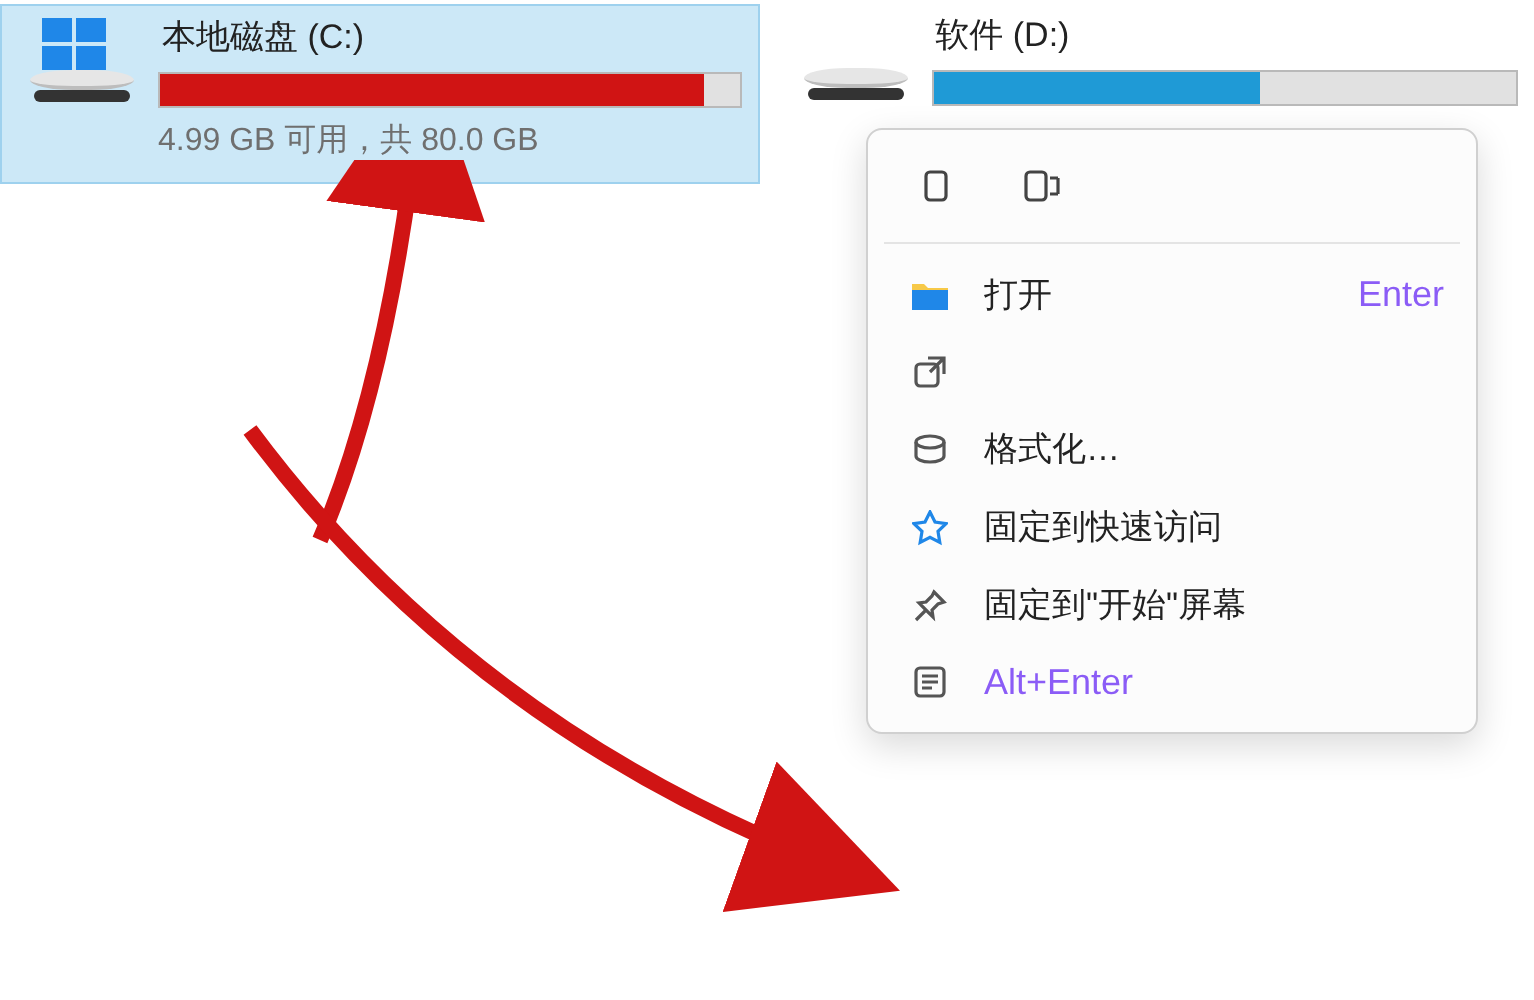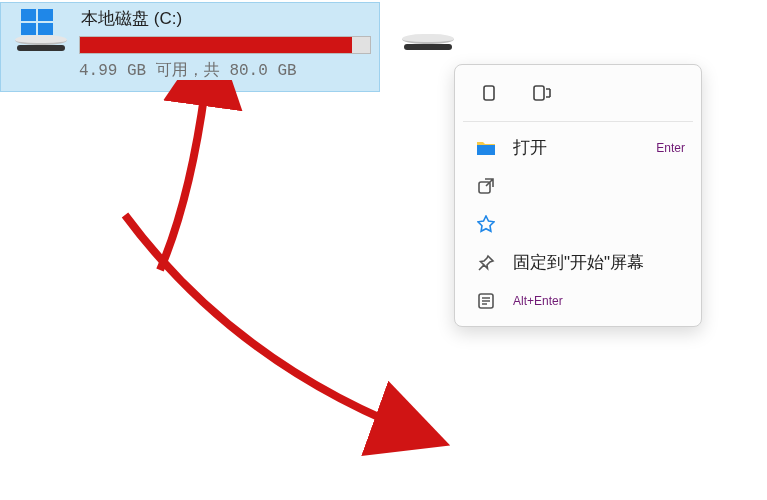--- a/index.html
+++ b/index.html
@@ -79,29 +79,28 @@
   .bar .fill {
     position: absolute;
     top: 0; left: 0; bottom: 0;
   }
   .bar.red .fill { background: #d01414; }
   .bar.blue .fill { background: #1f9ad6; }
   .drive-status {
     margin-top: 6px;
     font-size: 16px;
     color: #6f6f6f;
-    font-family: Liberation Mono, monospace;
   }
 
   
   .ctx {
     position: absolute;
-    left: 454px;
+    left: 433px;
     top: 64px;
-    width: 248px;
+    width: 306px;
     background: #fcfcfc;
     border: 1px solid #d0d0d0;
     border-radius: 8px;
     box-shadow: 0 6px 18px rgba(0,0,0,.15);
     padding: 6px 0 6px 0;
   }
   .ctx-iconrow {
     display: flex;
     gap: 30px;
     padding: 10px 18px 12px 22px;
@@ -124,22 +123,22 @@
     color: #222;
     cursor: default;
   }
   .ctx-item .mi-icon {
     width: 22px; height: 22px;
     margin-right: 16px;
     display: flex; align-items: center; justify-content: center;
   }
   .ctx-item .mi-label { flex: 1; }
   .ctx-item .mi-accel {
-    color: #701a75;
-    font-size: 12px;
+    color: #8b5cf6;
+    font-size: 18px;
   }
 
   
   .arrow {
     position: absolute;
     pointer-events: none;
   }
 </style>
 </head>
 <body>
@@ -164,20 +163,27 @@
       </div>
       <div class="drive-status">4.99 GB 可用，共 80.0 GB</div>
     </div>
   </div>
 
   <div class="drive">
     <div class="drive-icon">
       <div class="disk"></div>
       <div class="platter"></div>
     </div>
+    <div class="drive-info">
+      <div class="drive-label">软件 (D:)</div>
+      <div class="bar blue">
+        <div class="fill" style="width:56%"></div>
+      </div>
+      <div class="drive-status"></div>
+    </div>
   </div>
 
 </div>
 
 <div class="ctx">
   <div class="ctx-iconrow">
     <div class="ctx-iconbtn">
       <svg width="20" height="20" viewBox="0 0 20 20" fill="none" stroke="#444" stroke-width="1.6">
         <rect x="5" y="3" width="10" height="14" rx="2"></rect>
       </svg>
@@ -206,27 +212,38 @@
     <span class="mi-icon">
       <svg width="18" height="18" viewBox="0 0 18 18" fill="none" stroke="#555" stroke-width="1.6">
           <rect x="2" y="5" width="11" height="11" rx="2"></rect>
           <path d="M8 2h8v8M16 2l-7 7"></path>
         </svg>
     </span>
     <span class="mi-accel"></span>
   </div>
 
 
+  <div class="ctx-item">
+    <span class="mi-icon">
+      <svg width="20" height="18" viewBox="0 0 20 18" fill="none" stroke="#555" stroke-width="1.6">
+          <ellipse cx="10" cy="5" rx="7" ry="3"></ellipse>
+          <path d="M3 5v7c0 1.7 3.1 3 7 3s7-1.3 7-3V5"></path>
+        </svg>
+    </span>
+    <span class="mi-label">格式化…</span>
+    <span class="mi-accel"></span>
+  </div>
 
   <div class="ctx-item">
     <span class="mi-icon">
       <svg width="18" height="18" viewBox="0 0 18 18" fill="none" stroke="#1f87e8" stroke-width="1.6">
           <path d="M9 1l2.5 5 5.5.8-4 3.9.9 5.5L9 13.7 4.1 16.2l.9-5.5-4-3.9L6.5 6z"></path>
         </svg>
     </span>
+    <span class="mi-label">固定到快速访问</span>
     <span class="mi-accel"></span>
   </div>
 
   <div class="ctx-item">
     <span class="mi-icon">
       <svg width="18" height="18" viewBox="0 0 18 18" fill="none" stroke="#555" stroke-width="1.6">
           <path d="M11 2l5 5-3 1-3 3 .5 3.5L7 11 2 16l5-5-3.5-3.5L7 7l3-3z"></path>
         </svg>
     </span>
     <span class="mi-label">固定到"开始"屏幕</span>

